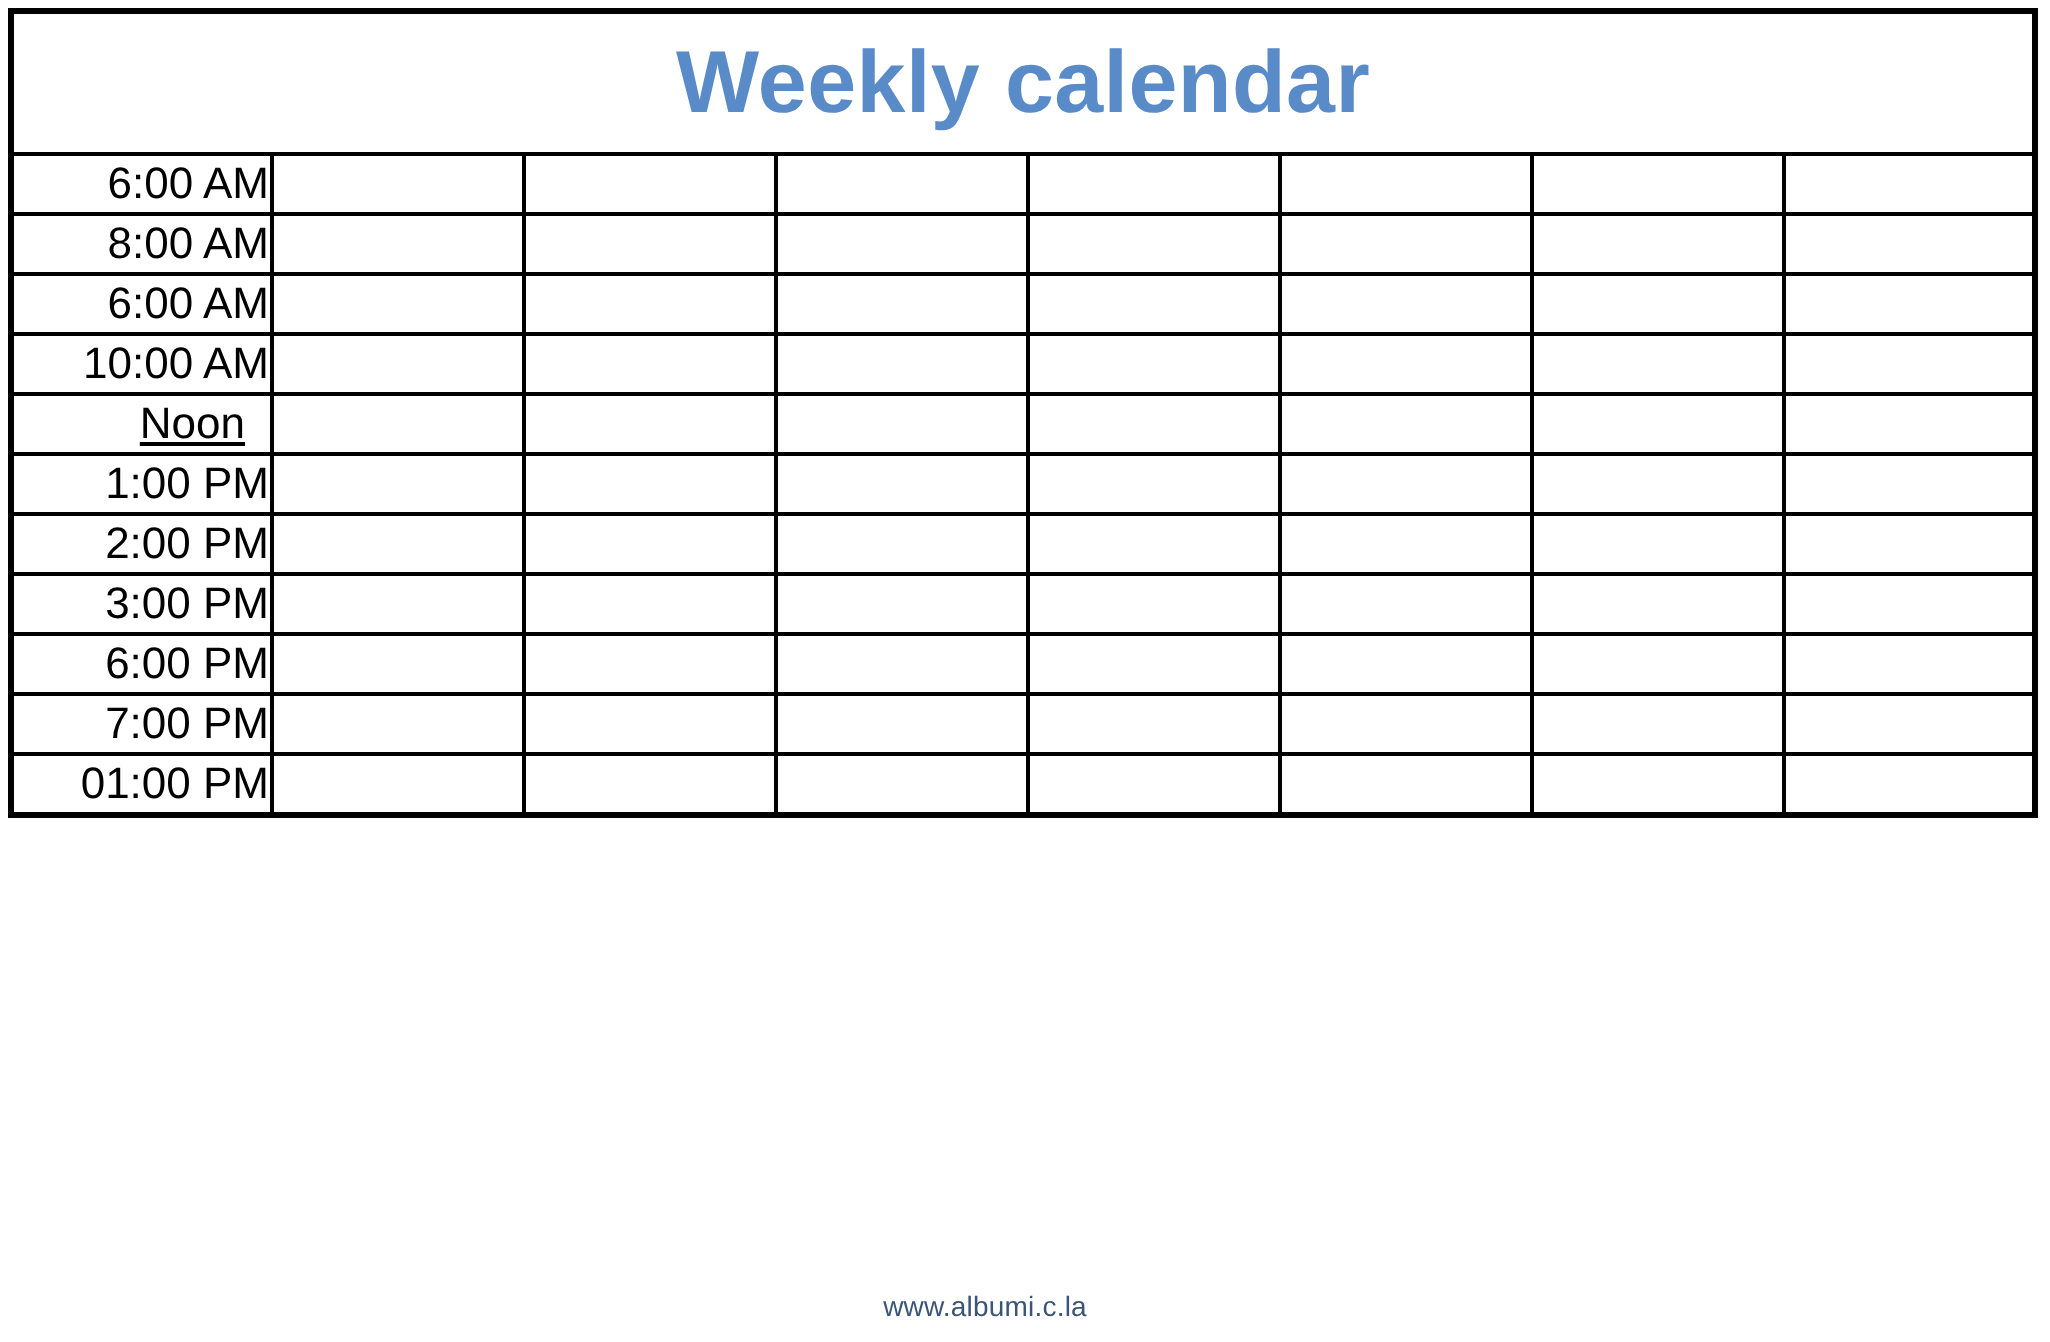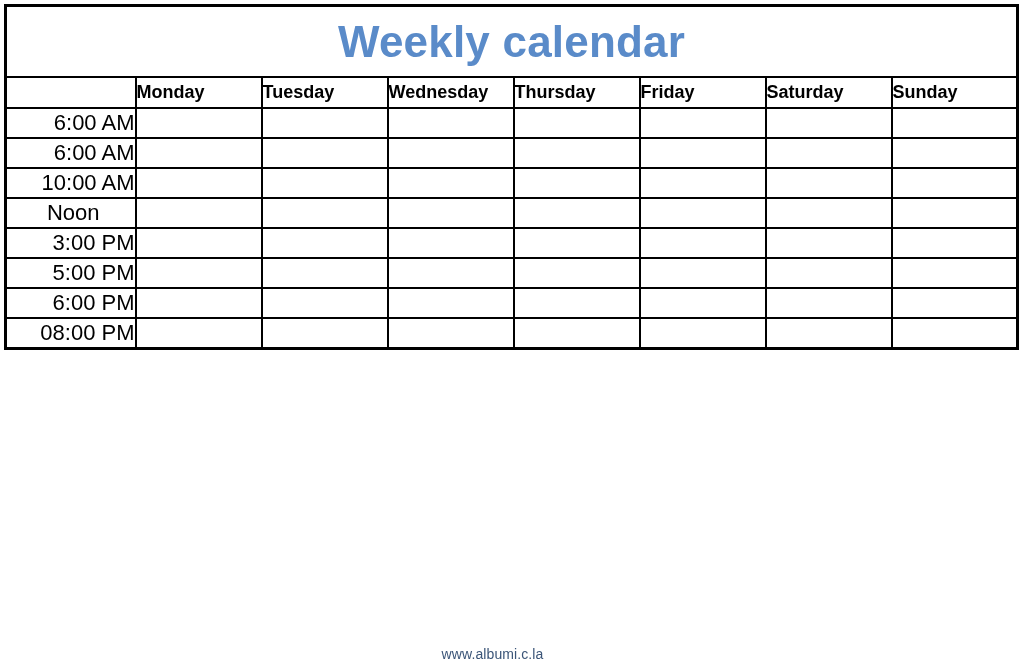--- a/index.html
+++ b/index.html
@@ -87,23 +87,24 @@
   .time-cell {
     text-align: right;
     vertical-align: middle;
     font-size: 22px;
     color: #000000;
     padding-right: 6px;
     white-space: nowrap;
     border-left-width: 3px !important;
   }
   .time-cell.align-left {
-    text-align: center;
-    padding-right: 0;
+    text-align: right;
+    padding-right: 12px;
     padding-left: 5px;
+    text-decoration: underline;
   }
 
   .slot-cell { vertical-align: middle; }
   .slot-cell.last-col { border-right-width: 3px !important; }
 
   tr.last-row > td { border-bottom-width: 3px !important; }
 
   
   .footer {
     position: absolute;
@@ -139,41 +140,41 @@
           <col class="col-day">
       </colgroup>
 
       <tbody>
         <tr>
           <td class="title-cell" colspan="8">
             <span class="title-text" style="color: rgb(90, 139, 201);">Weekly calendar</span>
           </td>
         </tr>
 
-        <tr id="day-header-row">
-          <td class="corner-cell"></td>
-        <td class="day-header">Monday</td>
-            <td class="day-header">Tuesday</td>
-            <td class="day-header">Wednesday</td>
-            <td class="day-header">Thursday</td>
-            <td class="day-header">Friday</td>
-            <td class="day-header">Saturday</td>
-            <td class="day-header last-col">Sunday</td>
-          </tr>
       <tr class="time-row">
             <td class="time-cell">6:00 AM</td>
             <td class="slot-cell"></td>
             <td class="slot-cell"></td>
             <td class="slot-cell"></td>
             <td class="slot-cell"></td>
             <td class="slot-cell"></td>
             <td class="slot-cell"></td>
             <td class="slot-cell last-col"></td>
           </tr>
           <tr class="time-row">
+            <td class="time-cell">8:00 AM</td>
+            <td class="slot-cell"></td>
+            <td class="slot-cell"></td>
+            <td class="slot-cell"></td>
+            <td class="slot-cell"></td>
+            <td class="slot-cell"></td>
+            <td class="slot-cell"></td>
+            <td class="slot-cell last-col"></td>
+          </tr>
+          <tr class="time-row">
             <td class="time-cell">6:00 AM</td>
             <td class="slot-cell"></td>
             <td class="slot-cell"></td>
             <td class="slot-cell"></td>
             <td class="slot-cell"></td>
             <td class="slot-cell"></td>
             <td class="slot-cell"></td>
             <td class="slot-cell last-col"></td>
           </tr>
           <tr class="time-row">
@@ -190,51 +191,71 @@
             <td class="time-cell align-left">Noon</td>
             <td class="slot-cell"></td>
             <td class="slot-cell"></td>
             <td class="slot-cell"></td>
             <td class="slot-cell"></td>
             <td class="slot-cell"></td>
             <td class="slot-cell"></td>
             <td class="slot-cell last-col"></td>
           </tr>
           <tr class="time-row">
+            <td class="time-cell">1:00 PM</td>
+            <td class="slot-cell"></td>
+            <td class="slot-cell"></td>
+            <td class="slot-cell"></td>
+            <td class="slot-cell"></td>
+            <td class="slot-cell"></td>
+            <td class="slot-cell"></td>
+            <td class="slot-cell last-col"></td>
+          </tr>
+          <tr class="time-row">
+            <td class="time-cell">2:00 PM</td>
+            <td class="slot-cell"></td>
+            <td class="slot-cell"></td>
+            <td class="slot-cell"></td>
+            <td class="slot-cell"></td>
+            <td class="slot-cell"></td>
+            <td class="slot-cell"></td>
+            <td class="slot-cell last-col"></td>
+          </tr>
+          <tr class="time-row">
             <td class="time-cell">3:00 PM</td>
             <td class="slot-cell"></td>
             <td class="slot-cell"></td>
             <td class="slot-cell"></td>
             <td class="slot-cell"></td>
             <td class="slot-cell"></td>
             <td class="slot-cell"></td>
             <td class="slot-cell last-col"></td>
           </tr>
           <tr class="time-row">
-            <td class="time-cell">5:00 PM</td>
-            <td class="slot-cell"></td>
-            <td class="slot-cell"></td>
-            <td class="slot-cell"></td>
-            <td class="slot-cell"></td>
-            <td class="slot-cell"></td>
-            <td class="slot-cell"></td>
-            <td class="slot-cell last-col"></td>
-          </tr>
-          <tr class="time-row">
             <td class="time-cell">6:00 PM</td>
             <td class="slot-cell"></td>
             <td class="slot-cell"></td>
             <td class="slot-cell"></td>
             <td class="slot-cell"></td>
             <td class="slot-cell"></td>
             <td class="slot-cell"></td>
             <td class="slot-cell last-col"></td>
           </tr>
+          <tr class="time-row">
+            <td class="time-cell">7:00 PM</td>
+            <td class="slot-cell"></td>
+            <td class="slot-cell"></td>
+            <td class="slot-cell"></td>
+            <td class="slot-cell"></td>
+            <td class="slot-cell"></td>
+            <td class="slot-cell"></td>
+            <td class="slot-cell last-col"></td>
+          </tr>
           <tr class="time-row last-row">
-            <td class="time-cell">08:00 PM</td>
+            <td class="time-cell">01:00 PM</td>
             <td class="slot-cell"></td>
             <td class="slot-cell"></td>
             <td class="slot-cell"></td>
             <td class="slot-cell"></td>
             <td class="slot-cell"></td>
             <td class="slot-cell"></td>
             <td class="slot-cell last-col"></td>
           </tr>
         </tbody>
     </table>

